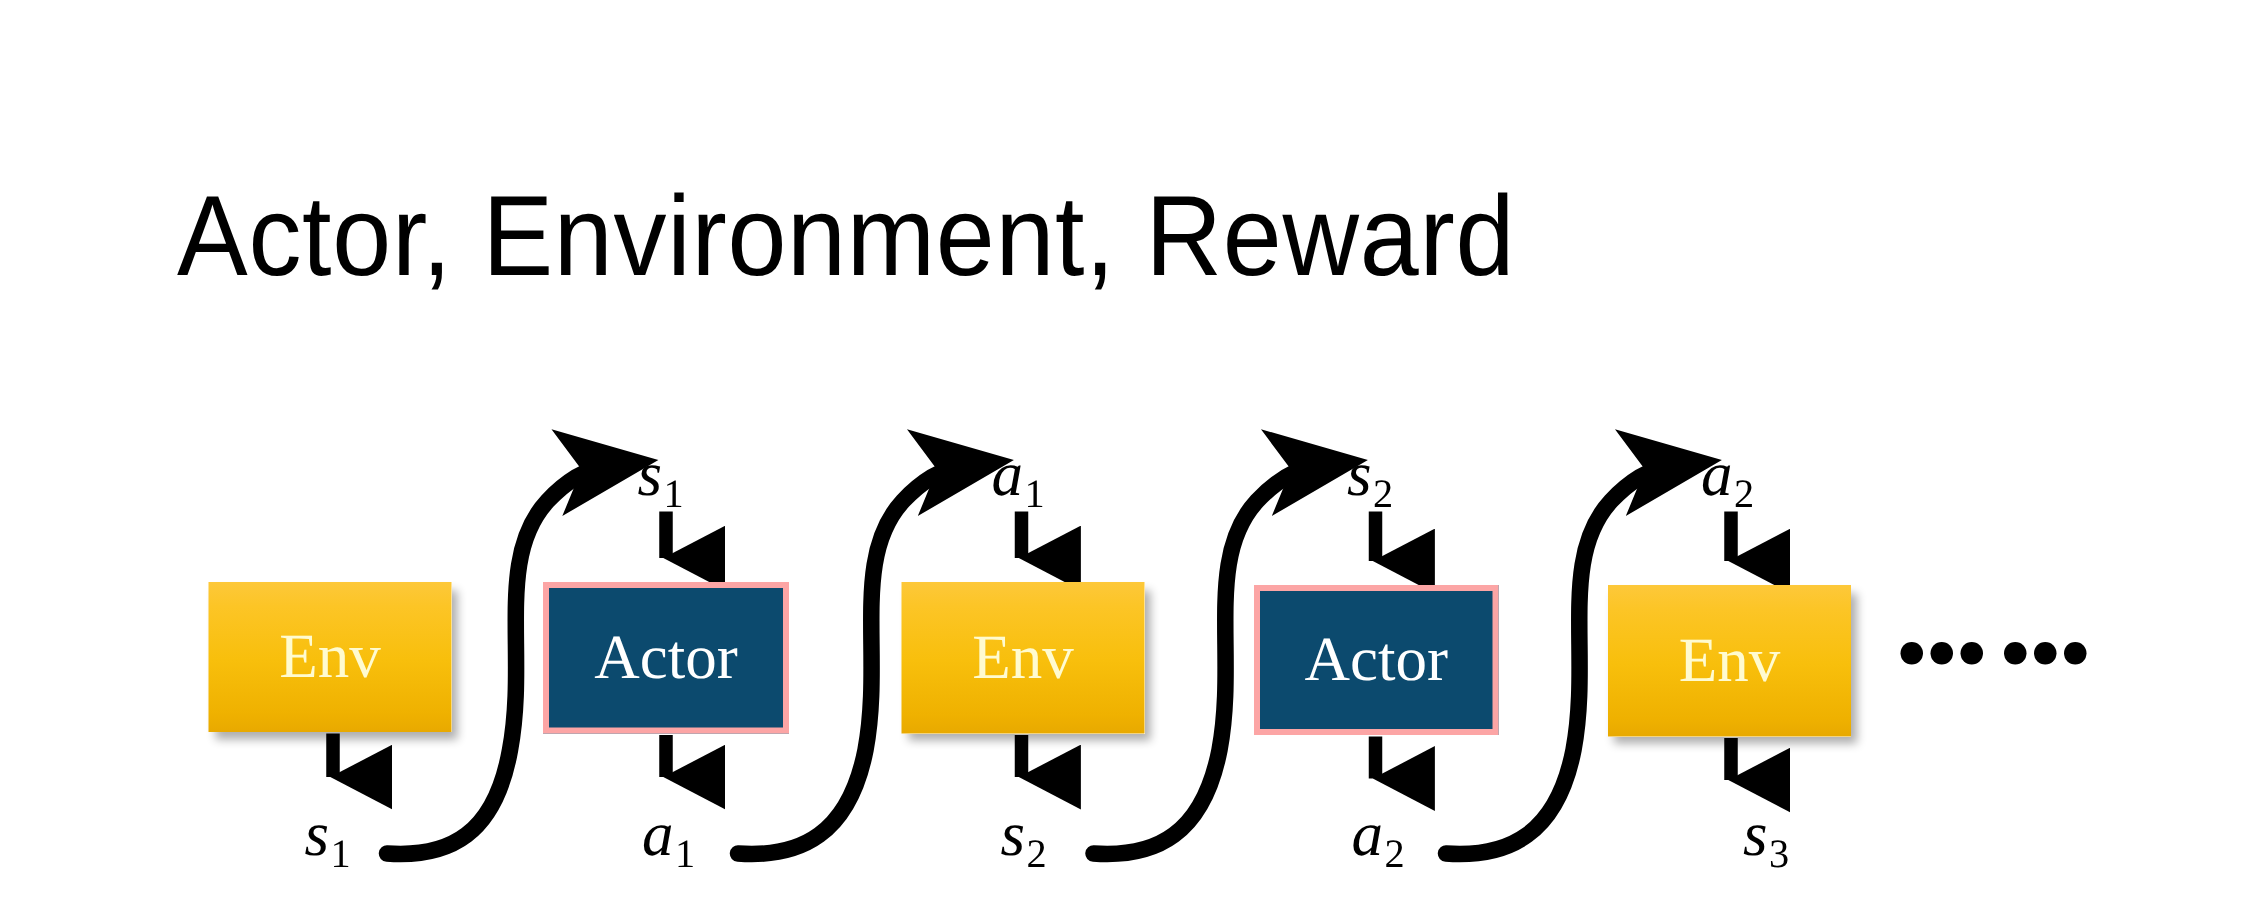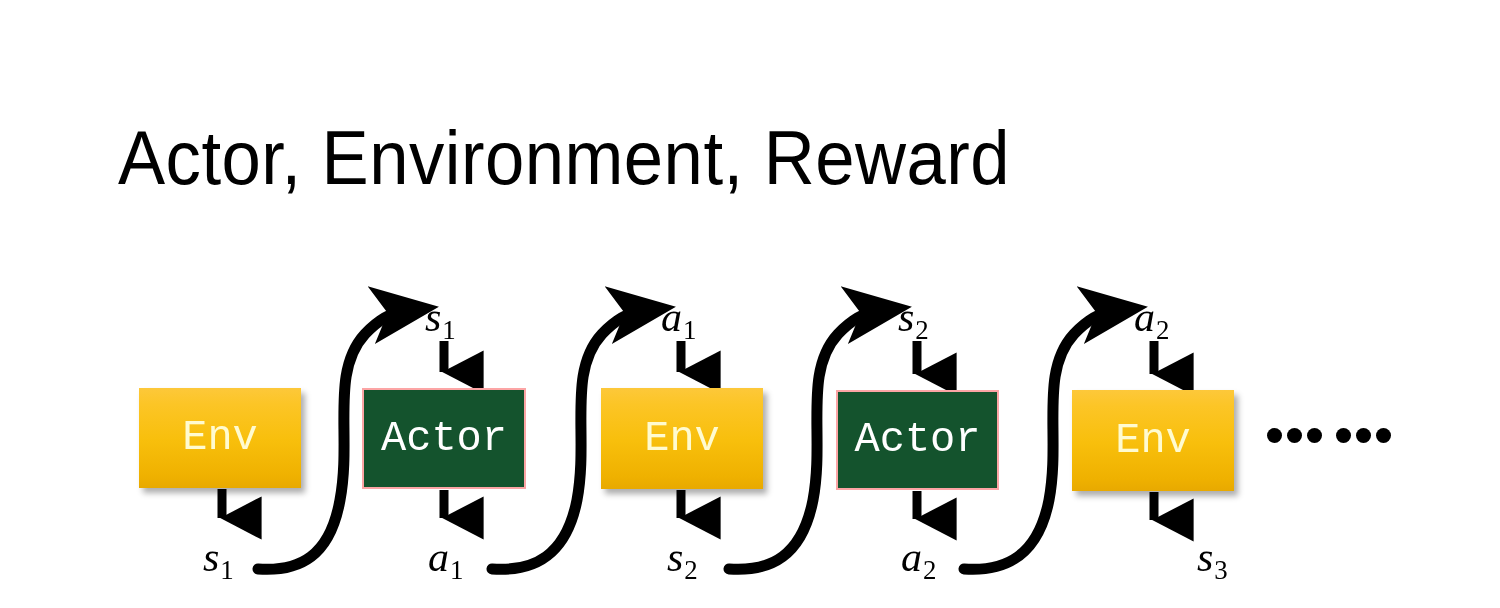--- a/index.html
+++ b/index.html
@@ -55,38 +55,38 @@
     pointer-events: none;
   }
 
   
   .node-box {
     position: absolute;
     box-sizing: border-box;
     display: flex;
     align-items: center;
     justify-content: center;
-    font-family: Liberation Mono, monospace;
+    font-family: Liberation Serif, serif;
     font-size: 42px;
     font-weight: 400;
     line-height: 1;
     user-select: none;
   }
 
   .node-box.env {
     background: linear-gradient(180deg, #FDC83A 0%, #FCC526 16%, #F8BF0C 52%, #EFB100 88%, #E8A900 100%);
     color: #FFFBD0;
     box-shadow: 4px 5px 6px rgba(0,0,0,0.32);
     border: none;
   }
 
   .node-box.actor {
-    background: #14532d;
+    background: #0c4a6e;
     color: #FFFFFF;
-    border: 2px solid #fca5a5;
+    border: 4px solid #fca5a5;
     box-shadow: none;
   }
 
   
   .math-label {
     position: absolute;
     font-family: Liberation Serif, serif;
     font-style: italic;
     font-size: 42px;
     line-height: 1;
@@ -194,21 +194,21 @@
     <div class="math-label" style="left:1134px; top:296px;"><span>a</span><span class="sub">2</span></div>
 
     <div class="math-label" style="left:203px; top:536px;"><span>s</span><span class="sub">1</span></div>
 
     <div class="math-label" style="left:428px; top:536px;"><span>a</span><span class="sub">1</span></div>
 
     <div class="math-label" style="left:667px; top:536px;"><span>s</span><span class="sub">2</span></div>
 
     <div class="math-label" style="left:901px; top:536px;"><span>a</span><span class="sub">2</span></div>
 
-    <div class="math-label" style="left:1197px; top:536px;"><span>s</span><span class="sub">3</span></div>
+    <div class="math-label" style="left:1162px; top:536px;"><span>s</span><span class="sub">3</span></div>
 
     <div id="ellipsis">
       <span class="dot-grp">
         <span class="dot"></span>
         <span class="dot"></span>
         <span class="dot"></span>
       </span>
       <span class="grp-gap"></span>
       <span class="dot-grp">
         <span class="dot"></span>

